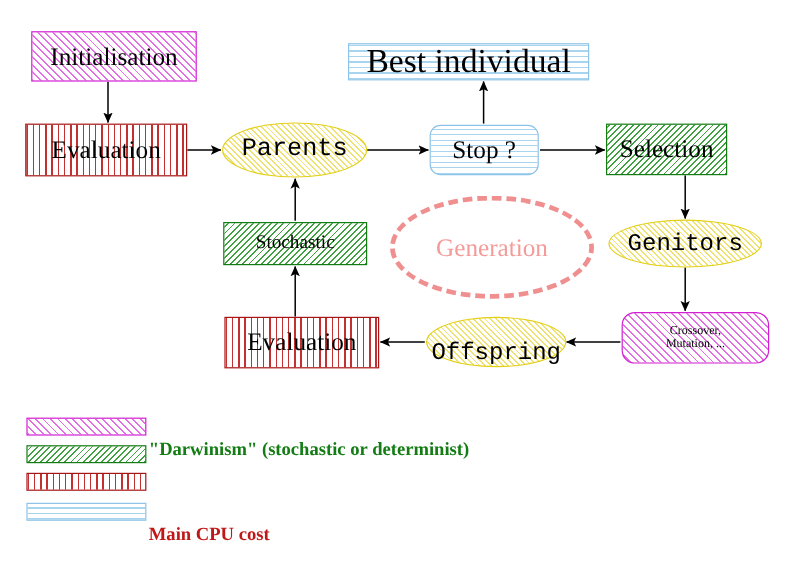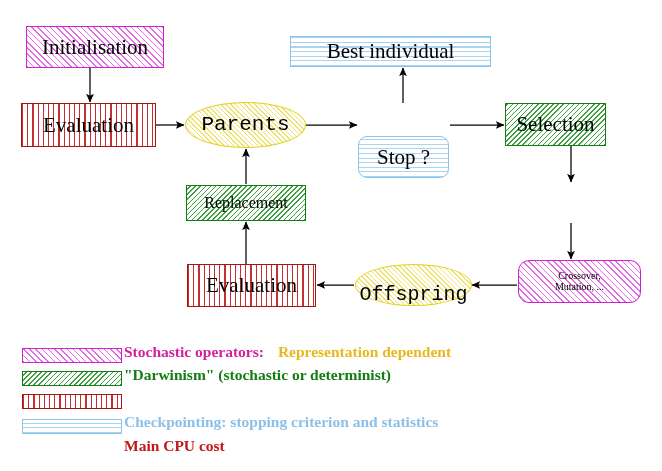--- a/index.html
+++ b/index.html
@@ -78,21 +78,21 @@
     border: 1.6px solid #e2cf18;
     background-color: #ffffff;
     background-image: repeating-linear-gradient(
         45deg,
         #f0e271 0px, #f0e271 1.1px,
         rgba(255,255,255,0) 1.1px, rgba(255,255,255,0) 3.4px);
     font-family: Liberation Mono, monospace;
   }
 
   .ellipse { border-radius: 50%; }
-  .rounded { border-radius: 9px; margin-top: 32px; }
+  .rounded { border-radius: 9px; }
 
   .dashed-ellipse {
     position: absolute;
     box-sizing: border-box;
     border: 4px dashed #ef8f8f;
     border-radius: 50%;
     background: transparent;
     display: flex;
     align-items: center;
     justify-content: center;
@@ -166,62 +166,64 @@
   </div>
 
   <div class="node fill-red" style="left:21px; top:103px; width:135px; height:44px; font-size:21px;">
     <span class="lbl">Evaluation</span>
   </div>
 
   <div class="node fill-yellow ellipse" style="left:185px; top:102px; width:121px; height:46px; font-size:21px;">
     <span class="lbl">Parents</span>
   </div>
 
-  <div class="node fill-blue" style="left:290px; top:36px; width:201px; height:31px; font-size:21px;">
+  <div class="node fill-blue" style="left:290px; top:36px; width:201px; height:31px; font-size:28px;">
     <span class="lbl">Best individual</span>
   </div>
 
   <div class="node fill-blue rounded" style="left:358px; top:104px; width:91px; height:42px; font-size:21px;">
     <span class="lbl">Stop ?</span>
   </div>
 
   <div class="node fill-green" style="left:505px; top:103px; width:101px; height:43px; font-size:21px;">
     <span class="lbl">Selection</span>
   </div>
 
+  <div class="node fill-yellow ellipse" style="left:507px; top:183px; width:128px; height:40px; font-size:20px;">
+    <span class="lbl">Genitors</span>
+  </div>
 
   <div class="node fill-magenta" style="left:518px; top:260px; width:123px; height:43px; font-size:10px;border-radius:11px;">
     <span class="lbl">Crossover,
 Mutation, ...</span>
   </div>
 
   <div class="node fill-yellow ellipse" style="left:355px; top:264px; width:117px; height:42px; font-size:20px;align-items:flex-end;">
     <span class="lbl">Offspring</span>
   </div>
 
   <div class="node fill-red" style="left:187px; top:264px; width:129px; height:43px; font-size:21px;">
     <span class="lbl">Evaluation</span>
   </div>
 
   <div class="node fill-green" style="left:186px; top:185px; width:120px; height:36px; font-size:16px;">
-    <span class="lbl">Replacement</span>
-  </div>
-
+    <span class="lbl">Stochastic</span>
+  </div>
+
+  <div class="dashed-ellipse" style="left:325px; top:163px; width:170px; height:86px;">
+    <span class="lbl">Generation</span>
+  </div>
 
   <div id="legend">
 
     <div class="swatch fill-magenta" style="left:22px; top:348px;"></div>
-    <div class="legend-text" style="top:343px; color:#d4219a;">
-      <span>Stochastic operators:</span><span class="seg2" style="color:#e8b81d;">Representation dependent</span>
-    </div>
 
     <div class="swatch fill-green" style="left:22px; top:371px;"></div>
     <div class="legend-text" style="top:366px; color:#137c13;">"Darwinism" (stochastic or determinist)</div>
 
     <div class="swatch fill-red" style="left:22px; top:394px;"></div>
     <div class="legend-text" style="top:389px; color:#c01818;margin-top:48px;">Main CPU cost</div>
 
     <div class="swatch fill-blue" style="left:22px; top:419px;"></div>
-    <div class="legend-text" style="top:413px; color:#8cc0e8;">Checkpointing: stopping criterion and statistics</div>
 
   </div>
 
 </div>
 
 </body></html>

